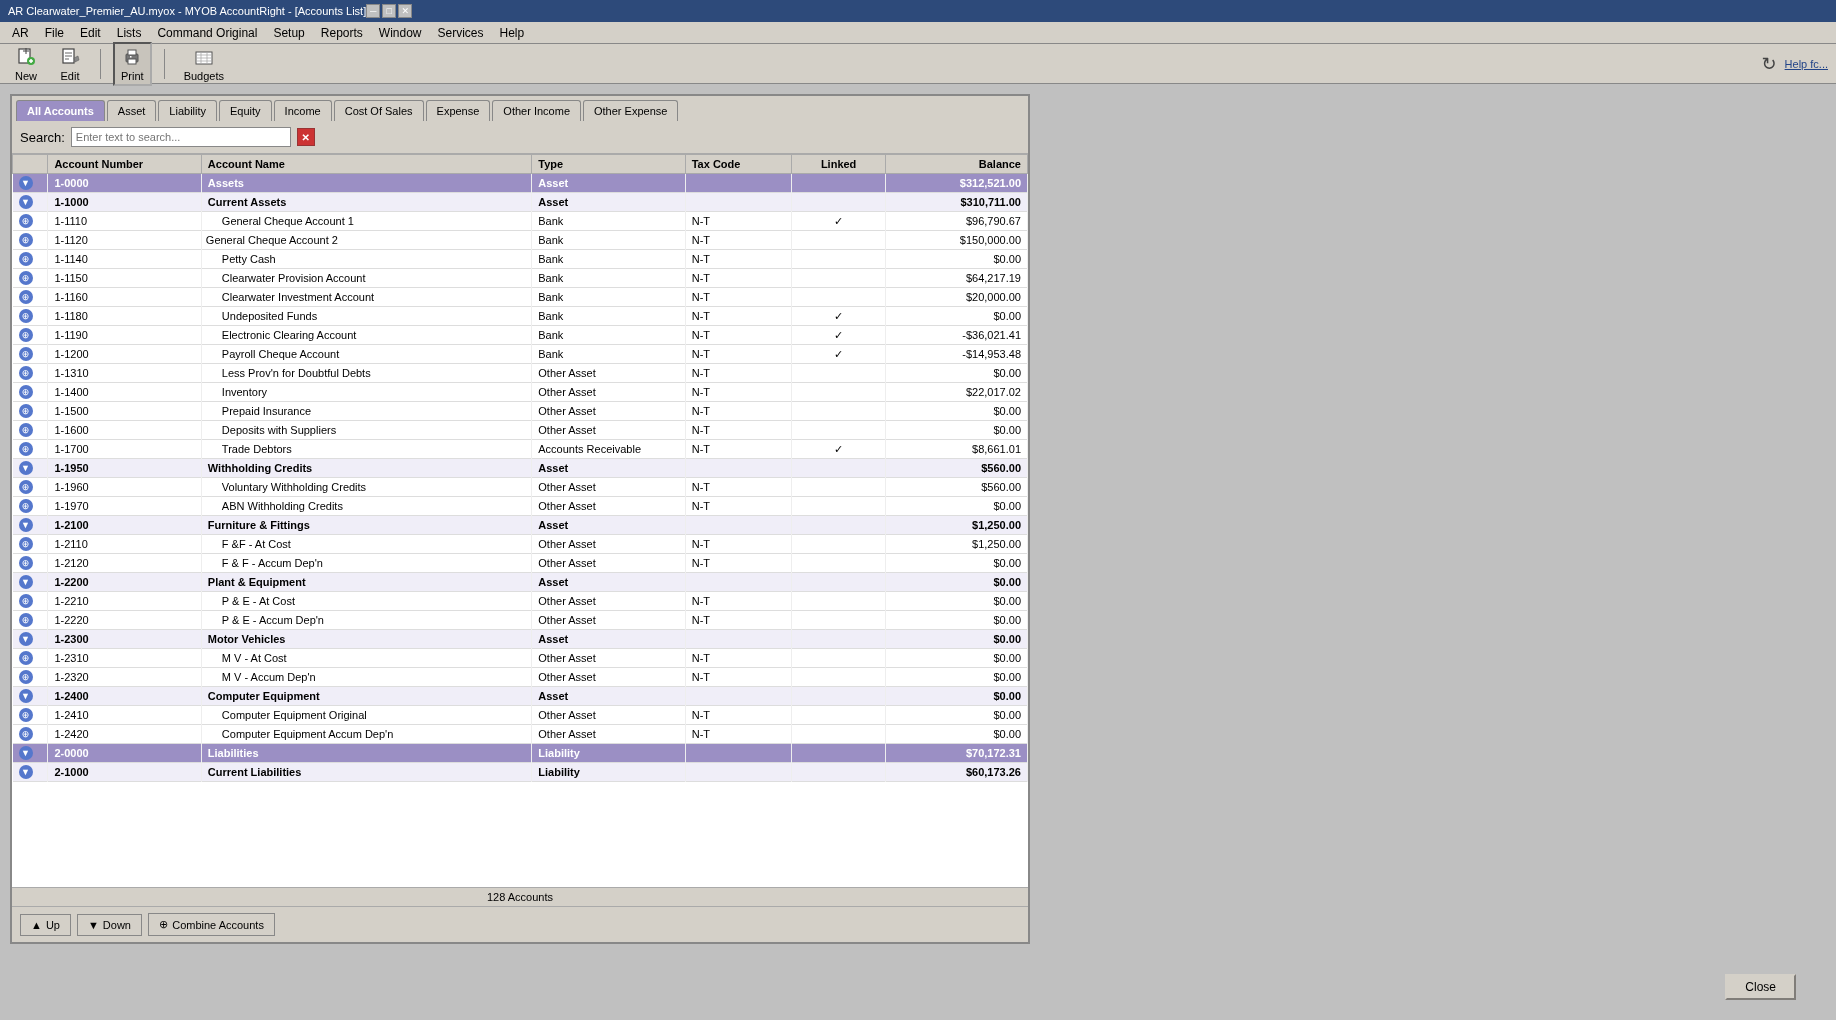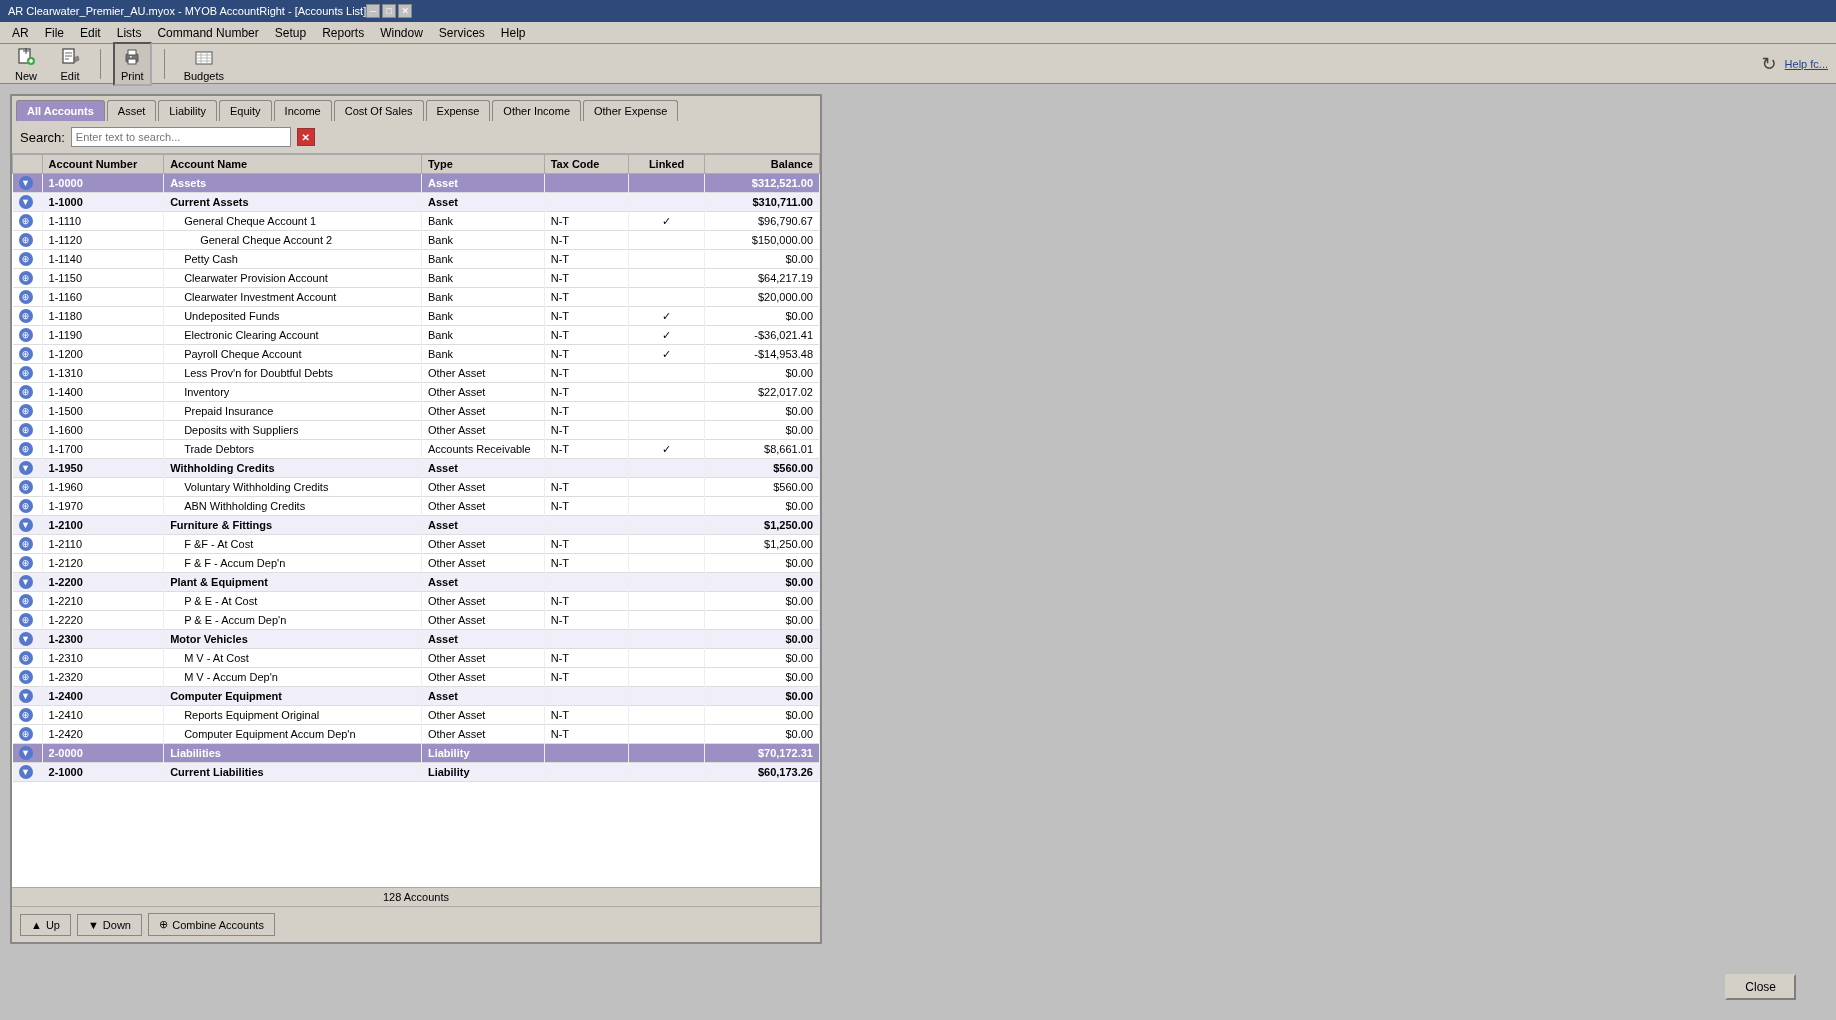--- a/index.html
+++ b/index.html
@@ -91,21 +91,21 @@
 
     
     .main-content {
       display: flex;
       height: calc(1020px - 22px - 22px - 40px);
     }
 
     
     .accounts-window {
       background: #d4d0c8;
-      width: 812px;
+      width: 1020px;
       height: 850px;
       margin: 10px;
       border: 2px solid #888;
       display: flex;
       flex-direction: column;
     }
 
     
     .tab-bar {
       display: flex;
@@ -264,21 +264,21 @@
     <div class="title-btn">□</div>
     <div class="title-btn">✕</div>
   </div>
 </div>
 
 <div class="menu-bar">
   <span class="menu-item">AR</span>
   <span class="menu-item">File</span>
   <span class="menu-item">Edit</span>
   <span class="menu-item">Lists</span>
-  <span class="menu-item">Command Number</span>
+  <span class="menu-item">Command Original</span>
   <span class="menu-item">Setup</span>
   <span class="menu-item">Reports</span>
   <span class="menu-item">Window</span>
   <span class="menu-item">Services</span>
   <span class="menu-item">Help</span>
 </div>
 
 <div class="toolbar">
   <button class="toolbar-btn">
     <div class="toolbar-icon">
@@ -413,21 +413,21 @@
     <td style="text-align:center;">✓</td>
     <td style="text-align:right; font-weight:normal;">$96,790.67</td>
   </tr>
             <tr>
     <td>
       <div class="icon-circle" style="font-size:9px;">
         ⊕
       </div>
     </td>
     <td style="">1-1120</td>
-    <td style="padding-left:36px;">General Cheque Account 2</td>
+    <td style="padding-left:4px;">General Cheque Account 2</td>
     <td>Bank</td>
     <td>N-T</td>
     <td style="text-align:center;"></td>
     <td style="text-align:right; font-weight:normal;">$150,000.00</td>
   </tr>
             <tr>
     <td>
       <div class="icon-circle" style="font-size:9px;">
         ⊕
       </div>
@@ -738,21 +738,21 @@
     <td style="text-align:center;"></td>
     <td style="text-align:right; font-weight:bold;">$0.00</td>
   </tr>
             <tr>
     <td>
       <div class="icon-circle" style="font-size:9px;">
         ⊕
       </div>
     </td>
     <td style="">1-2410</td>
-    <td style="padding-left:20px;">Reports Equipment Original</td>
+    <td style="padding-left:20px;">Computer Equipment Original</td>
     <td>Other Asset</td>
     <td>N-T</td>
     <td style="text-align:center;"></td>
     <td style="text-align:right; font-weight:normal;">$0.00</td>
   </tr>
             <tr>
     <td>
       <div class="icon-circle" style="font-size:9px;">
         ⊕
       </div>

